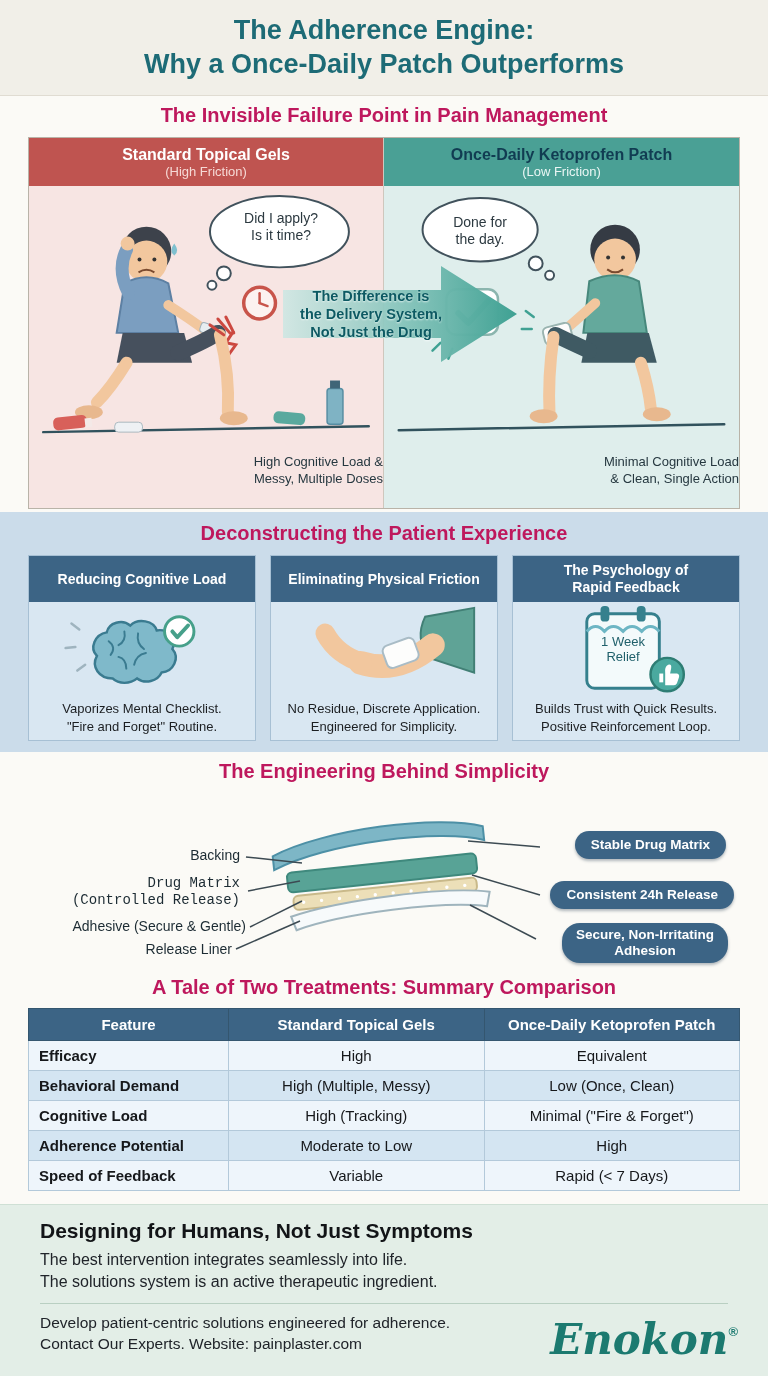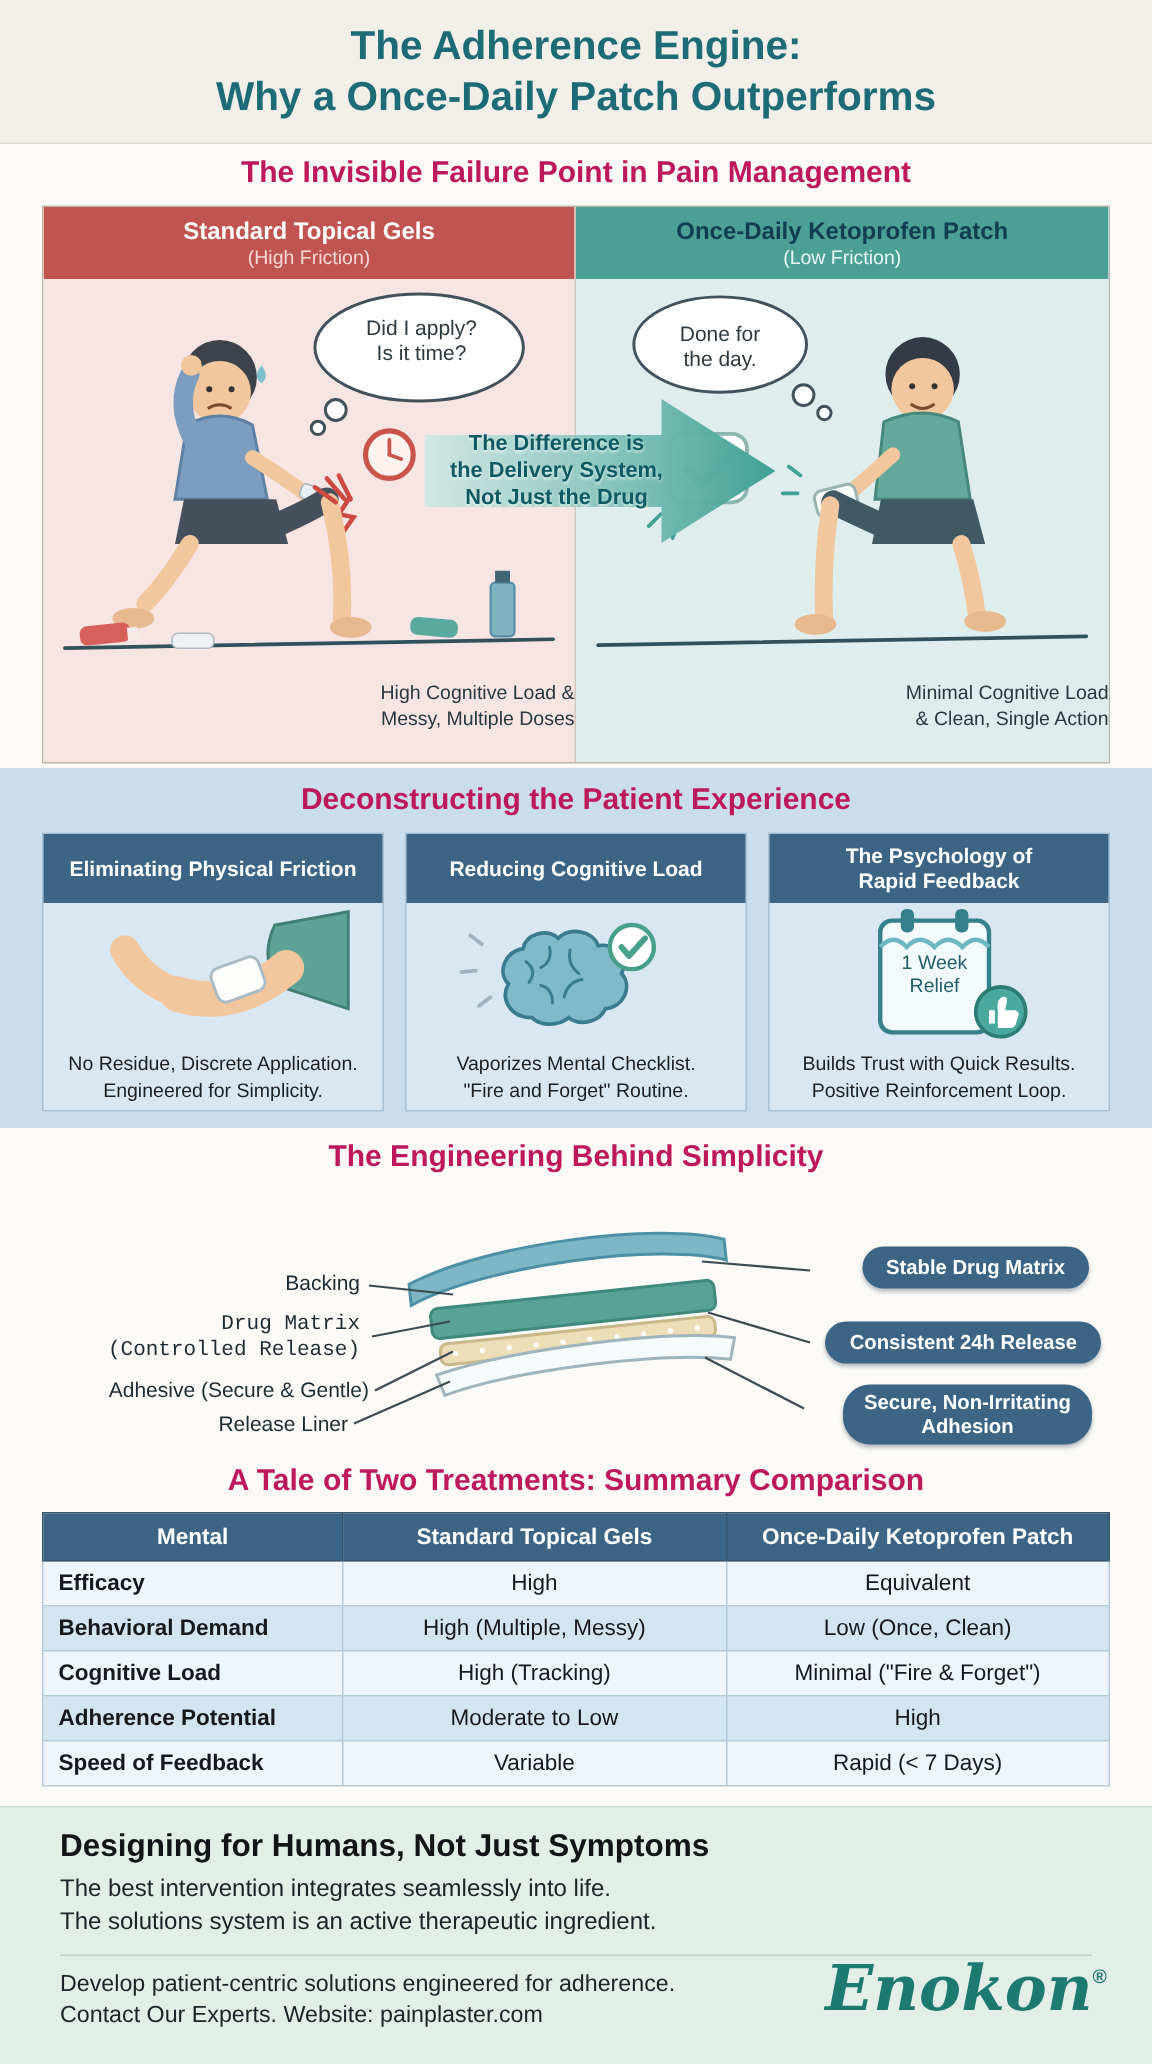--- a/index.html
+++ b/index.html
@@ -102,21 +102,21 @@
   table.compare tr.odd  td { background:#eef5fb; }
   table.compare tr.even td { background:#d4e5f2; }
 
   
   .footer { height:172px; background:#e3eee7; border-top:1px solid #cfe0d5; position:relative; padding:14px 40px 0; }
   .f-title { font-size:21px; font-weight:bold; color:#121417; margin-bottom:6px; }
   .f-body { font-size:16px; line-height:1.4; color:#20242a; }
   .f-divider { border-top:1.5px solid #b9cfc2; margin:9px 0 8px; }
   .f-cta { font-size:15.5px; line-height:1.4; color:#20242a; }
   .brand {
-    position:absolute; right:30px; bottom:26px;
+    position:absolute; right:30px; bottom:12px;
     font-family:"DejaVu Serif", serif; font-style:italic; font-weight:bold;
     font-size:42px; color:#1c7a70;
   }
   .brand sup { font-size:13px; font-family:"Liberation Sans", sans-serif; font-style:normal; vertical-align:18px; }
 </style>
 </head>
 <body>
 
 <div class="header">
   <h1>The Adherence Engine:
@@ -227,46 +227,46 @@
 Not Just the Drug</div>
     </div>
   </div>
 </div>
 
 <div class="s2">
   <div class="s-title">Deconstructing the Patient Experience</div>
   <div class="cards">
 
     <div class="card">
-      <div class="card-header pre">Eliminating Physical Friction</div>
-      <div class="card-icon">
-        <svg viewBox="0 0 200 100">
-          <path d="M192,6 l-50,9 q-11,23 4,42 l46,15 z" fill="#5fa396" stroke="#417f75" stroke-width="2"></path>
-          <path d="M150,44 q-36,30 -74,18" fill="none" stroke="#f2c79e" stroke-width="24" stroke-linecap="round"></path>
-          <path d="M78,62 q-26,-8 -38,-30" fill="none" stroke="#f2c79e" stroke-width="20" stroke-linecap="round"></path>
-          <rect x="100" y="40" width="34" height="24" rx="6" fill="#fdfdfc" stroke="#a9bcc6" stroke-width="2" transform="rotate(-20 117 52)"></rect>
-        </svg>
-      </div>
-      <div class="card-body pre">No Residue, Discrete Application.
-Engineered for Simplicity.</div>
-    </div>
-
-    <div class="card">
       <div class="card-header pre">Reducing Cognitive Load</div>
       <div class="card-icon">
         <svg viewBox="0 0 200 100">
           <path d="M70,78 c-14,0 -22,-12 -16,-23 c-8,-8 -2,-22 10,-24 c2,-10 16,-14 24,-7 c8,-8 24,-5 27,5 c12,-2 21,9 16,19 c8,9 1,23 -11,24 c-4,9 -17,12 -25,6 c-7,6 -19,6 -25,0 z" fill="#7fb9ca" stroke="#3a7b90" stroke-width="2.5"></path>
           <path d="M66,40 q8,6 2,14 M82,30 q2,10 -6,14 M96,32 q-2,10 6,16 M104,52 q-10,2 -12,12 M76,56 q8,2 8,12" stroke="#3a7b90" stroke-width="2" fill="none" stroke-linecap="round"></path>
           <circle cx="138" cy="30" r="15" fill="#fff" stroke="#46a08a" stroke-width="3"></circle>
           <path d="M131,30 l5,6 l11,-12" fill="none" stroke="#46a08a" stroke-width="4" stroke-linecap="round" stroke-linejoin="round"></path>
           <path d="M36,28 l-8,-6 M32,46 l-10,1 M42,64 l-8,6" stroke="#9fb4bf" stroke-width="2.5" stroke-linecap="round"></path>
         </svg>
       </div>
       <div class="card-body pre">Vaporizes Mental Checklist.
 "Fire and Forget" Routine.</div>
+    </div>
+
+    <div class="card">
+      <div class="card-header pre">Eliminating Physical Friction</div>
+      <div class="card-icon">
+        <svg viewBox="0 0 200 100">
+          <path d="M192,6 l-50,9 q-11,23 4,42 l46,15 z" fill="#5fa396" stroke="#417f75" stroke-width="2"></path>
+          <path d="M150,44 q-36,30 -74,18" fill="none" stroke="#f2c79e" stroke-width="24" stroke-linecap="round"></path>
+          <path d="M78,62 q-26,-8 -38,-30" fill="none" stroke="#f2c79e" stroke-width="20" stroke-linecap="round"></path>
+          <rect x="100" y="40" width="34" height="24" rx="6" fill="#fdfdfc" stroke="#a9bcc6" stroke-width="2" transform="rotate(-20 117 52)"></rect>
+        </svg>
+      </div>
+      <div class="card-body pre">No Residue, Discrete Application.
+Engineered for Simplicity.</div>
     </div>
 
     <div class="card">
       <div class="card-header pre">The Psychology of
 Rapid Feedback</div>
       <div class="card-icon">
         <svg viewBox="0 0 200 100">
           <rect x="60" y="12" width="74" height="76" rx="8" fill="#f3fafb" stroke="#35808d" stroke-width="3"></rect>
           <path d="M60,30 q9,-10 18,0 q9,-10 19,0 q9,-10 19,0 q9,-10 18,0" fill="none" stroke="#6db6c4" stroke-width="3"></path>
           <rect x="74" y="4" width="9" height="16" rx="4" fill="#35808d"></rect>
@@ -332,21 +332,21 @@
 <div class="s4">
   <div class="s-title">A Tale of Two Treatments: Summary Comparison</div>
   <table class="compare">
     <colgroup>
         <col class="c1">
         <col>
         <col>
       </colgroup>
     <thead>
       <tr>
-        <th>Mental</th>
+        <th>Feature</th>
         <th>Standard Topical Gels</th>
         <th>Once-Daily Ketoprofen Patch</th>
       </tr>
     </thead>
     <tbody>
       <tr class="odd">
         <td class="feature">Efficacy</td>
         <td>High</td>
         <td>Equivalent</td>
       </tr>

